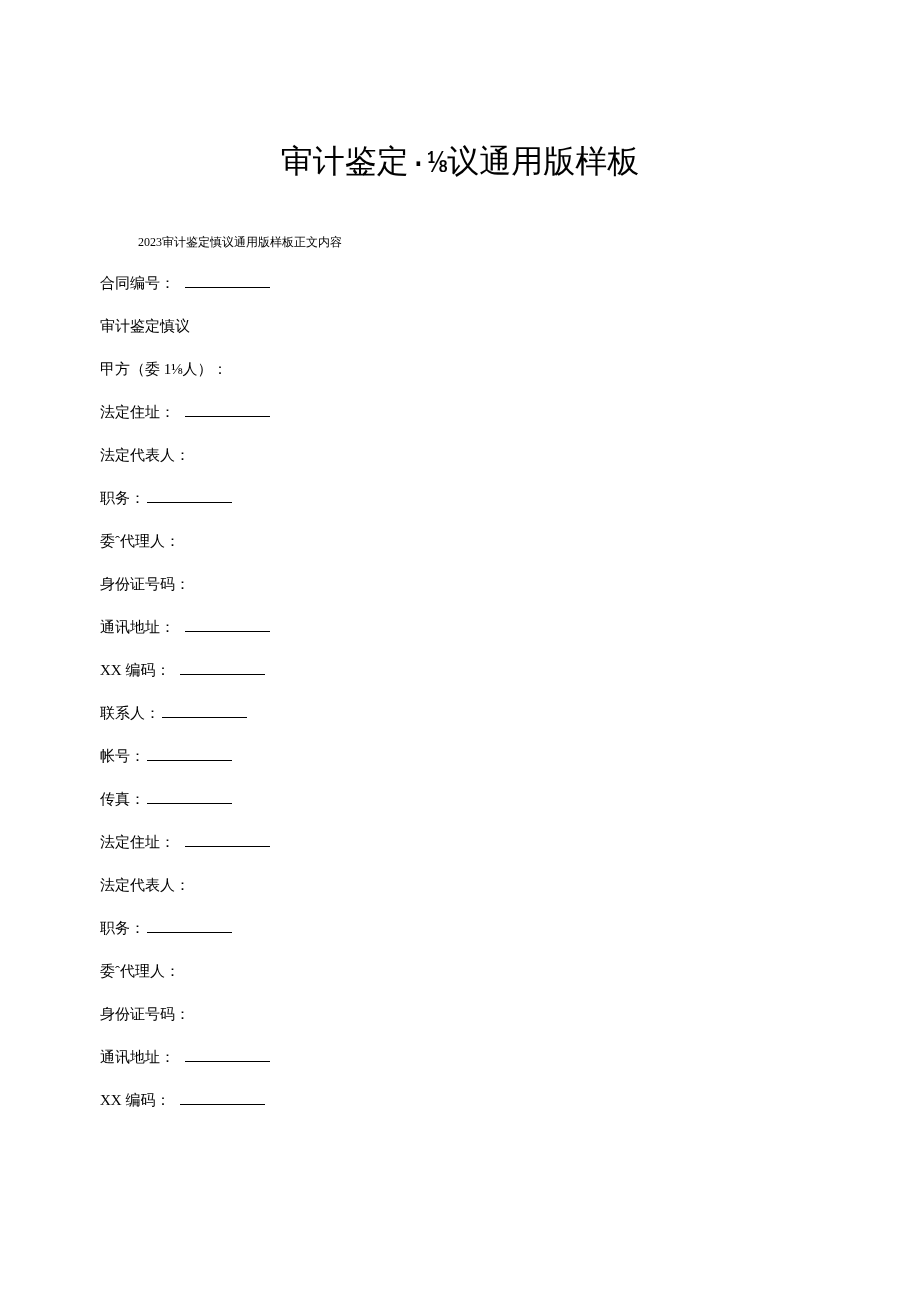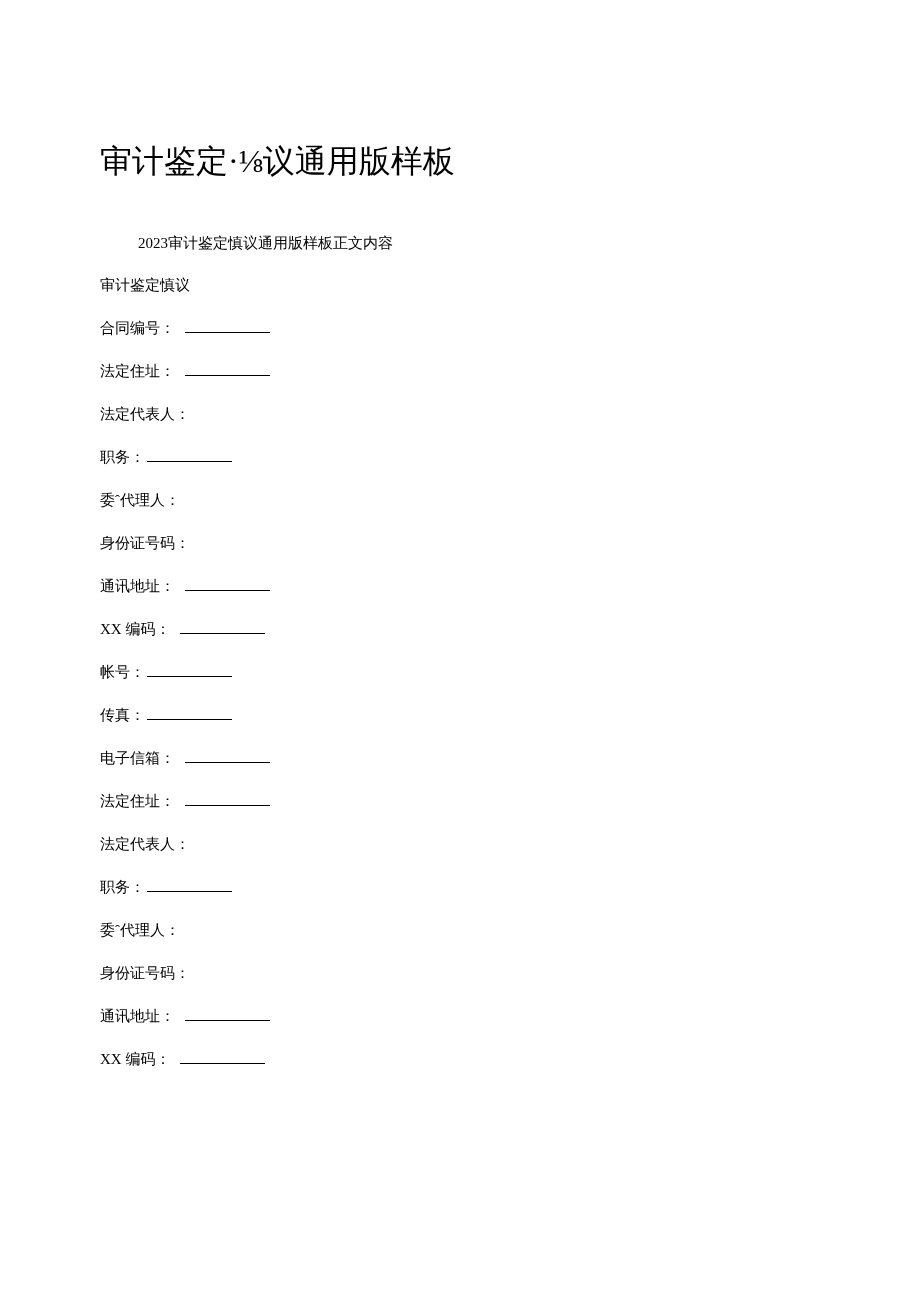--- a/index.html
+++ b/index.html
@@ -8,28 +8,28 @@
       box-sizing: border-box;
     }
     body {
       background: #ffffff;
       font-family: "SimSun", "宋体", serif;
       width: 920px;
       height: 1301px;
       padding: 140px 100px 60px 100px;
     }
     .title {
-      text-align: left;
+      text-align: center;
       font-size: 32px;
       font-weight: normal;
       margin-bottom: 50px;
-      font-family: Liberation Serif, serif;
+      font-family: Liberation Mono, monospace;
     }
     .intro {
-      font-size: 15px;
+      font-size: 12px;
       margin-bottom: 22px;
       padding-left: 38px;
     }
     .line {
       font-size: 15px;
       margin-bottom: 22px;
       line-height: 1.4;
     }
     .label {
       display: inline;
@@ -47,32 +47,33 @@
     }
   </style>
 </head>
 <body>
 
 <h1 class="title">审计鉴定·⅛议通用版样板</h1>
 
 <div class="intro">2023审计鉴定慎议通用版样板正文内容</div>
 
 <div id="lines-container">
+    <div class="line"><span class="label colon-space">合同编号：</span><span class="blank"></span></div>
     <div class="line"><span class="label">审计鉴定慎议</span></div>
-    <div class="line"><span class="label colon-space">合同编号：</span><span class="blank"></span></div>
+    <div class="line"><span class="label">甲方（委 1⅛人）：</span></div>
     <div class="line"><span class="label colon-space">法定住址：</span><span class="blank"></span></div>
     <div class="line"><span class="label">法定代表人：</span></div>
     <div class="line"><span class="label">职务：</span><span class="blank"></span></div>
     <div class="line"><span class="label">委ˆ代理人：</span></div>
     <div class="line"><span class="label">身份证号码：</span></div>
     <div class="line"><span class="label colon-space">通讯地址：</span><span class="blank"></span></div>
     <div class="line"><span class="label colon-space">XX 编码：</span><span class="blank"></span></div>
+    <div class="line"><span class="label">联系人：</span><span class="blank"></span></div>
     <div class="line"><span class="label">帐号：</span><span class="blank"></span></div>
     <div class="line"><span class="label">传真：</span><span class="blank"></span></div>
-    <div class="line"><span class="label colon-space">电子信箱：</span><span class="blank"></span></div>
     <div class="line"><span class="label colon-space">法定住址：</span><span class="blank"></span></div>
     <div class="line"><span class="label">法定代表人：</span></div>
     <div class="line"><span class="label">职务：</span><span class="blank"></span></div>
     <div class="line"><span class="label">委ˆ代理人：</span></div>
     <div class="line"><span class="label">身份证号码：</span></div>
     <div class="line"><span class="label colon-space">通讯地址：</span><span class="blank"></span></div>
     <div class="line"><span class="label colon-space">XX 编码：</span><span class="blank"></span></div>
   </div>
 
 </body></html>

